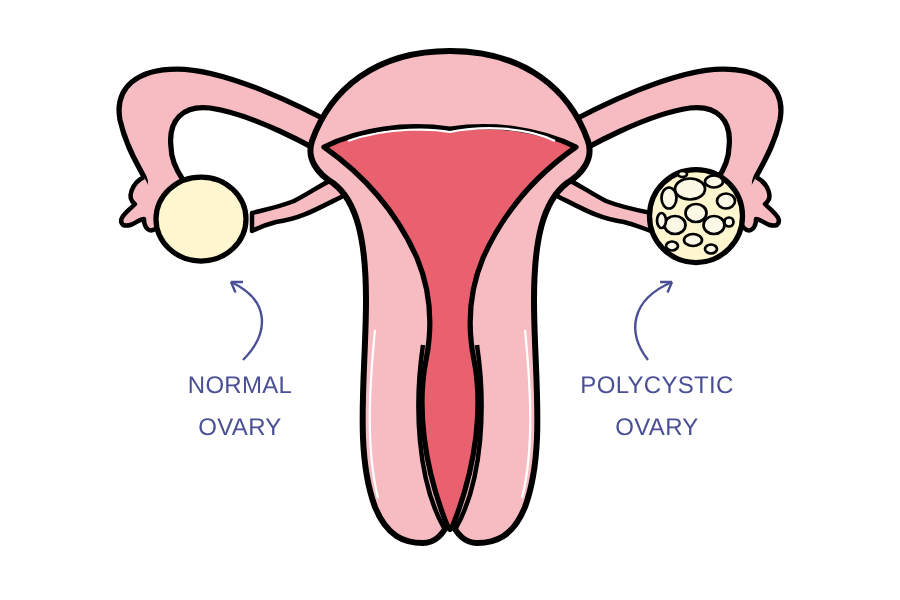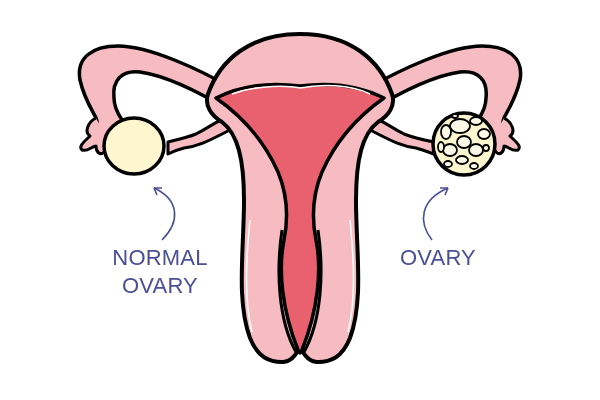--- a/index.html
+++ b/index.html
@@ -1,21 +1,21 @@
 <!DOCTYPE html>
 <html><head>
 <meta charset="utf-8">
 <style>
   html, body { margin: 0; padding: 0; background: #ffffff; }
   body { width: 600px; height: 400px; position: relative; overflow: hidden; }
   #stage { position: absolute; left: 0; top: 0; width: 600px; height: 400px; }
   .label {
     position: absolute;
     font-family: "Liberation Sans", "DejaVu Sans", sans-serif;
-    font-size: 22px;
+    font-size: 16px;
     line-height: 28px;
     text-align: center;
     letter-spacing: 0.2px;
   }
   .label span { display: block; }
 </style>
 </head>
 <body>
 
 <div id="stage">
@@ -83,15 +83,16 @@
       <path d="M448,188 L440,188 M448,188 L445,195" fill="none" stroke="#4a4f96" stroke-width="1.6"></path>
     </g>
   </svg>
 
   <div class="label" style="left:104px; top:244px; width:112px; color:#4a4f96;">
     <span>NORMAL</span>
     <span>OVARY</span>
   </div>
 
   <div class="label" style="left:368px; top:244px; width:140px; color:#4a4f96;">
+    <span>POLYCYSTIC</span>
     <span>OVARY</span>
   </div>
 </div>
 
 </body></html>

